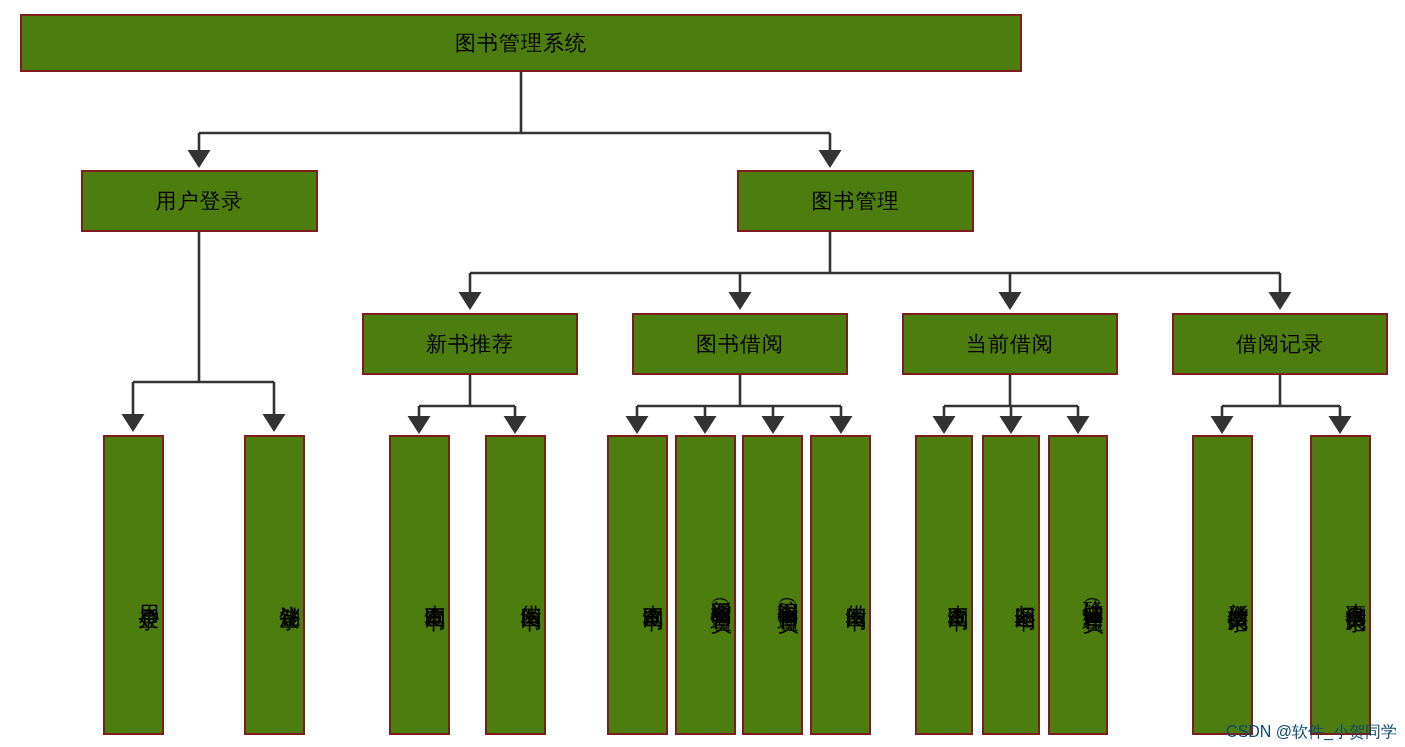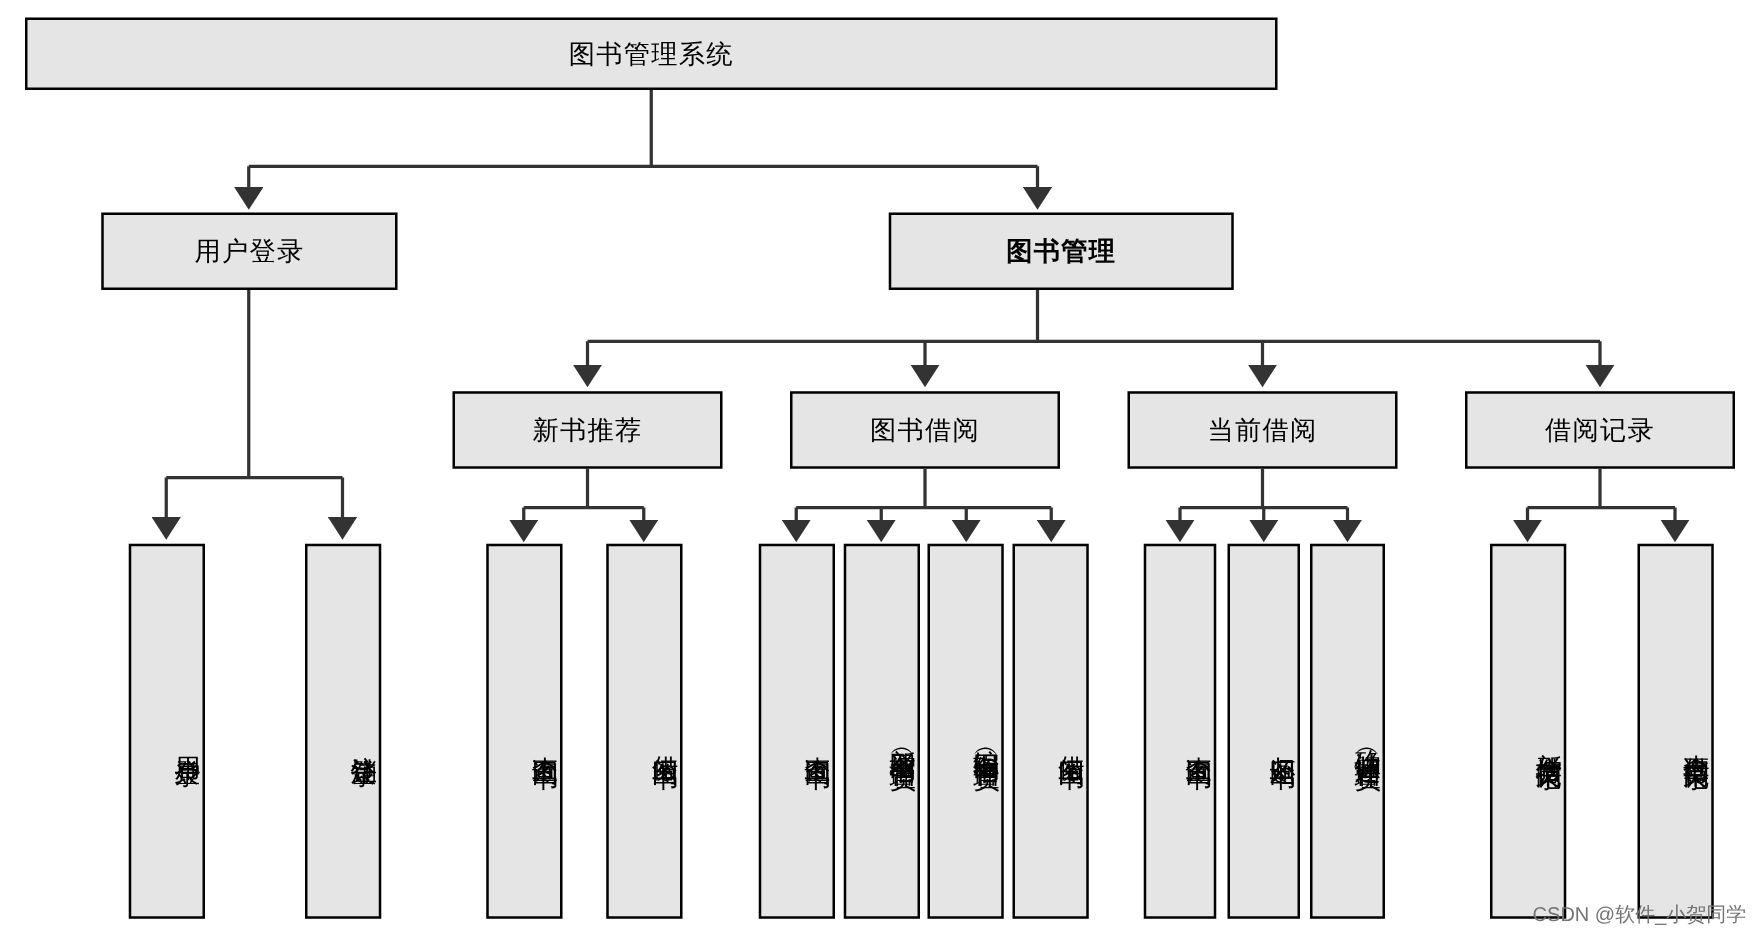--- a/index.html
+++ b/index.html
@@ -20,22 +20,22 @@
   #edges {
     position: absolute;
     left: 0;
     top: 0;
     width: 1405px;
     height: 747px;
   }
   .node {
     position: absolute;
     box-sizing: border-box;
-    background: #e5e5e5;
-    border: 2px solid #000000;
+    background: #4d7c0f;
+    border: 2px solid #7f1d1d;
     display: flex;
     align-items: center;
     justify-content: center;
     color: #000000;
     z-index: 2;
   }
   .node.horiz {
     font-size: 21px;
     letter-spacing: 1px;
   }
@@ -52,21 +52,21 @@
     writing-mode: vertical-rl;
     text-orientation: upright;
     letter-spacing: 2px;
     white-space: nowrap;
   }
   #watermark {
     position: absolute;
     right: 8px;
     bottom: 4px;
     font-size: 16px;
-    color: #737373;
+    color: #0c4a6e;
     z-index: 5;
     white-space: nowrap;
     margin-top: 43px;
   }
 </style>
 </head>
 <body>
 
 <div id="stage">
 
@@ -120,21 +120,21 @@
     </g>
   </svg>
 
   <div class="node horiz" style="left:20px;top:14px;width:1002px;height:58px;">
     <span>图书管理系统</span>
   </div>
 
   <div class="node horiz" style="left:81px;top:170px;width:237px;height:62px;">
     <span>用户登录</span>
   </div>
-  <div class="node horiz" style="left:711px;top:170px;width:276px;height:62px;font-weight:bold;">
+  <div class="node horiz" style="left:737px;top:170px;width:237px;height:62px;">
     <span>图书管理</span>
   </div>
 
   <div class="node horiz" style="left:632px;top:313px;width:216px;height:62px;">
     <span>图书借阅</span>
   </div>
   <div class="node horiz" style="left:362px;top:313px;width:216px;height:62px;">
     <span>新书推荐</span>
   </div>
   <div class="node horiz" style="left:1172px;top:313px;width:216px;height:62px;">

